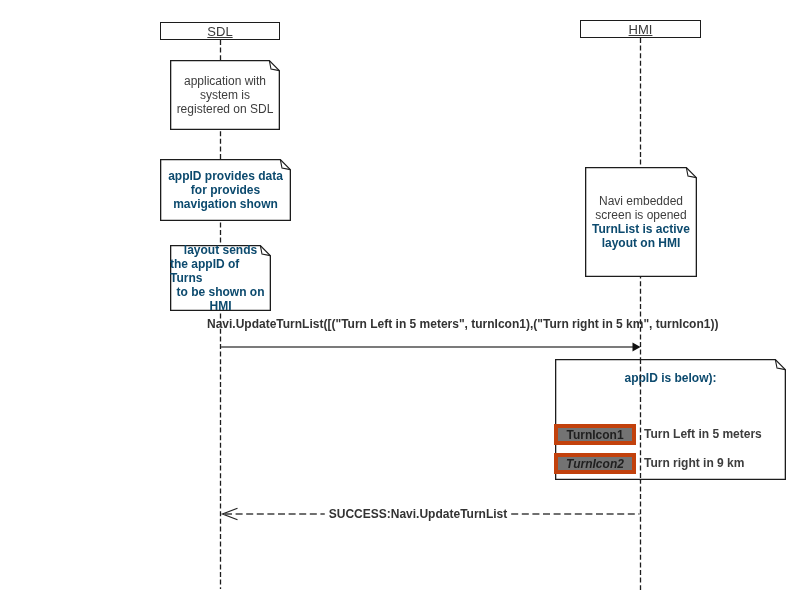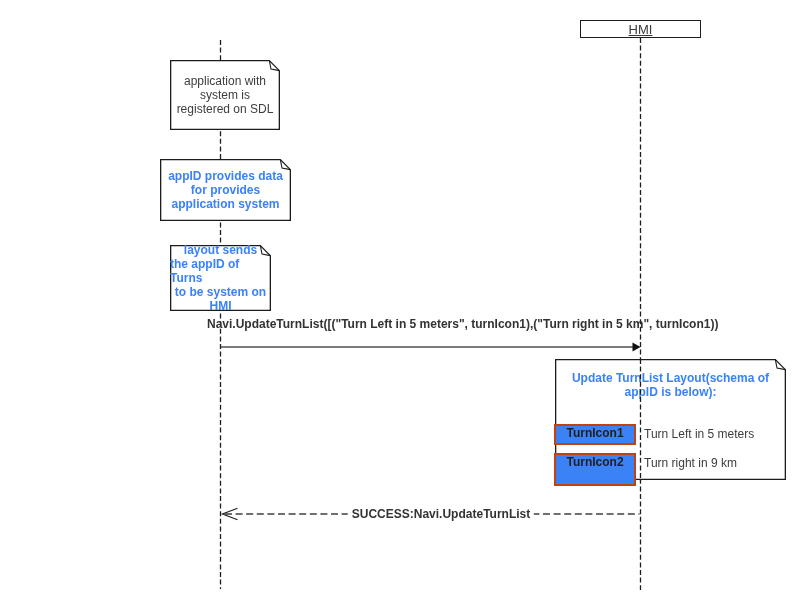--- a/index.html
+++ b/index.html
@@ -63,72 +63,76 @@
     line-height: 14px;
     color: #3d3d3d;
   }
   .note-text.top-align {
     justify-content: flex-start;
     padding-top: 12px;
     box-sizing: border-box;
   }
   .b {
     font-weight: bold;
-    color: #3b82f6;
+    color: #0c4a6e;
   }
   .msg-label {
     position: absolute;
     font-size: 12px;
     font-weight: bold;
     color: #333333;
     white-space: nowrap;
     line-height: 13px;
     z-index: 3;
   }
   .msg-label.centered {
     transform: translateX(-50%);
     background: #ffffff;
     padding: 0 4px;
   }
   .icon-box {
     position: absolute;
     box-sizing: border-box;
-    border: 2px solid #c2410c;
-    background: #3b82f6;
+    border: 4px solid #c2410c;
+    background: #737373;
     display: flex;
-    align-items: flex-start;
+    align-items: center;
     justify-content: center;
     z-index: 4;
   }
   .icon-box span {
     font-size: 12px;
     font-weight: bold;
     color: #1f1f1f;
   }
   .row-label {
     position: absolute;
     font-size: 12px;
     color: #3d3d3d;
     white-space: nowrap;
     line-height: 14px;
     z-index: 4;
+    font-weight: bold;
   }
   svg.layer.under { z-index: 1; }
   svg.layer.over  { z-index: 3; }
 </style>
 </head>
 <body>
 
 <div id="canvas">
 
   <svg class="layer under" width="805" height="610" viewBox="0 0 805 610">
     <line x1="220.5" y1="40" x2="220.5" y2="589" stroke="#1c1c1c" stroke-width="1.3" stroke-dasharray="5,2.6"></line>
     <line x1="640.5" y1="38" x2="640.5" y2="590" stroke="#1c1c1c" stroke-width="1.3" stroke-dasharray="5,2.6"></line>
   </svg>
 
+  <div class="actor-box" style="left:160px; top:22px; width:120px; height:18px;">
+    <span class="actor-label">SDL</span>
+  </div>
   <div class="actor-box" style="left:580px; top:20px; width:121px; height:18px;">
     <span class="actor-label">HMI</span>
   </div>
 
   <div class="note" style="left:170px; top:60px; width:110px; height:70px;">
     <svg width="110" height="70" viewBox="0 0 110 70">
       <path d="M0.65,0.65 L99.35,0.65 L109.35,10.65 L109.35,69.35 L0.65,69.35 Z" fill="#ffffff" stroke="#1c1c1c" stroke-width="1.3"></path>
       <path d="M99.35,0.65 L101,9 L109.35,10.65" fill="none" stroke="#1c1c1c" stroke-width="1.1"></path>
     </svg>
     <div class="note-text">
@@ -139,67 +143,78 @@
   </div>
 
   <div class="note" style="left:160px; top:159px; width:131px; height:62px;">
     <svg width="131" height="62" viewBox="0 0 131 62">
       <path d="M0.65,0.65 L120.35,0.65 L130.35,10.65 L130.35,61.35 L0.65,61.35 Z" fill="#ffffff" stroke="#1c1c1c" stroke-width="1.3"></path>
       <path d="M120.35,0.65 L122,9 L130.35,10.65" fill="none" stroke="#1c1c1c" stroke-width="1.1"></path>
     </svg>
     <div class="note-text">
       <div class="b">appID provides data</div>
       <div class="b">for provides</div>
-      <div class="b">application system</div>
+      <div class="b">mavigation shown</div>
     </div>
   </div>
 
   <div class="note" style="left:170px; top:245px; width:101px; height:66px;">
     <svg width="101" height="66" viewBox="0 0 101 66">
       <path d="M0.65,0.65 L90.35,0.65 L100.35,10.65 L100.35,65.35 L0.65,65.35 Z" fill="#ffffff" stroke="#1c1c1c" stroke-width="1.3"></path>
       <path d="M90.35,0.65 L92,9 L100.35,10.65" fill="none" stroke="#1c1c1c" stroke-width="1.1"></path>
     </svg>
     <div class="note-text">
       <div class="b">layout sends</div>
       <div class="b">the appID of Turns</div>
-      <div class="b">to be system on</div>
+      <div class="b">to be shown on</div>
       <div class="b">HMI</div>
     </div>
   </div>
 
+  <div class="note" style="left:585px; top:167px; width:112px; height:110px;">
+    <svg width="112" height="110" viewBox="0 0 112 110">
+      <path d="M0.65,0.65 L101.35,0.65 L111.35,10.65 L111.35,109.35 L0.65,109.35 Z" fill="#ffffff" stroke="#1c1c1c" stroke-width="1.3"></path>
+      <path d="M101.35,0.65 L103,9 L111.35,10.65" fill="none" stroke="#1c1c1c" stroke-width="1.1"></path>
+    </svg>
+    <div class="note-text">
+      <div>Navi embedded</div>
+      <div>screen is opened</div>
+      <div class="b">TurnList is active</div>
+      <div class="b">layout on HMI</div>
+    </div>
+  </div>
 
   <div class="msg-label" style="left:207px; top:318px;">Navi.UpdateTurnList([("Turn Left in 5 meters", turnIcon1),("Turn right in 5 km", turnIcon1))</div>
 
   <div class="note" style="left:555px; top:359px; width:231px; height:121px;">
     <svg width="231" height="121" viewBox="0 0 231 121">
       <path d="M0.65,0.65 L220.35,0.65 L230.35,10.65 L230.35,120.35 L0.65,120.35 Z" fill="#ffffff" stroke="#1c1c1c" stroke-width="1.3"></path>
       <path d="M220.35,0.65 L222,9 L230.35,10.65" fill="none" stroke="#1c1c1c" stroke-width="1.1"></path>
     </svg>
     <div class="note-text top-align">
-      <div class="b">Update TurnList Layout(schema of</div>
       <div class="b">appID is below):</div>
     </div>
   </div>
 
   <div class="icon-box" style="left:554px; top:424px; width:82px; height:21px;">
     <span>TurnIcon1</span>
   </div>
   <div class="row-label" style="left:644px; top:427px;">Turn Left in 5 meters</div>
 
-  <div class="icon-box" style="left:554px; top:453px; width:82px; height:33px;">
+  <div class="icon-box" style="left:554px; top:453px; width:82px; height:21px;font-style:italic;">
     <span>TurnIcon2</span>
   </div>
   <div class="row-label" style="left:644px; top:456px;">Turn right in 9 km</div>
 
   <svg class="layer over" width="805" height="610" viewBox="0 0 805 610">
 
     <line x1="640.5" y1="359" x2="640.5" y2="481" stroke="#1c1c1c" stroke-width="1.3" stroke-dasharray="5,2.6"></line>
 
     <line x1="221" y1="347" x2="633" y2="347" stroke="#7b7b7b" stroke-width="2"></line>
     <polygon points="632.5,342.6 632.5,351.4 640.5,347" fill="#111111"></polygon>
 
     <line x1="225" y1="514" x2="639.5" y2="514" stroke="#6f6f6f" stroke-width="2" stroke-dasharray="7,3.6"></line>
     <path d="M237.5,508.3 L222.5,514 L237.5,519.7" fill="none" stroke="#222222" stroke-width="1.2"></path>
   </svg>
 
-  <div class="msg-label centered" style="left:441px; top:507.5px;">SUCCESS:Navi.UpdateTurnList</div>
+  <div class="msg-label centered" style="left:418px; top:507.5px;">SUCCESS:Navi.UpdateTurnList</div>
 
 </div>
 
 </body></html>

